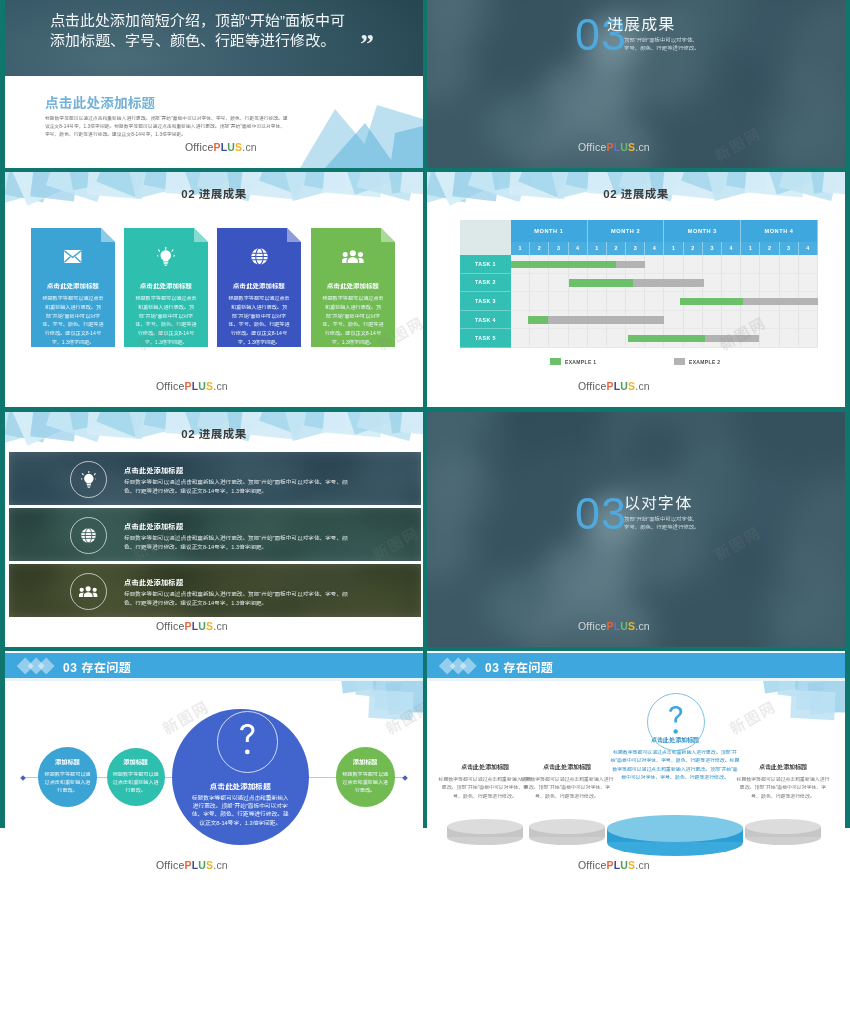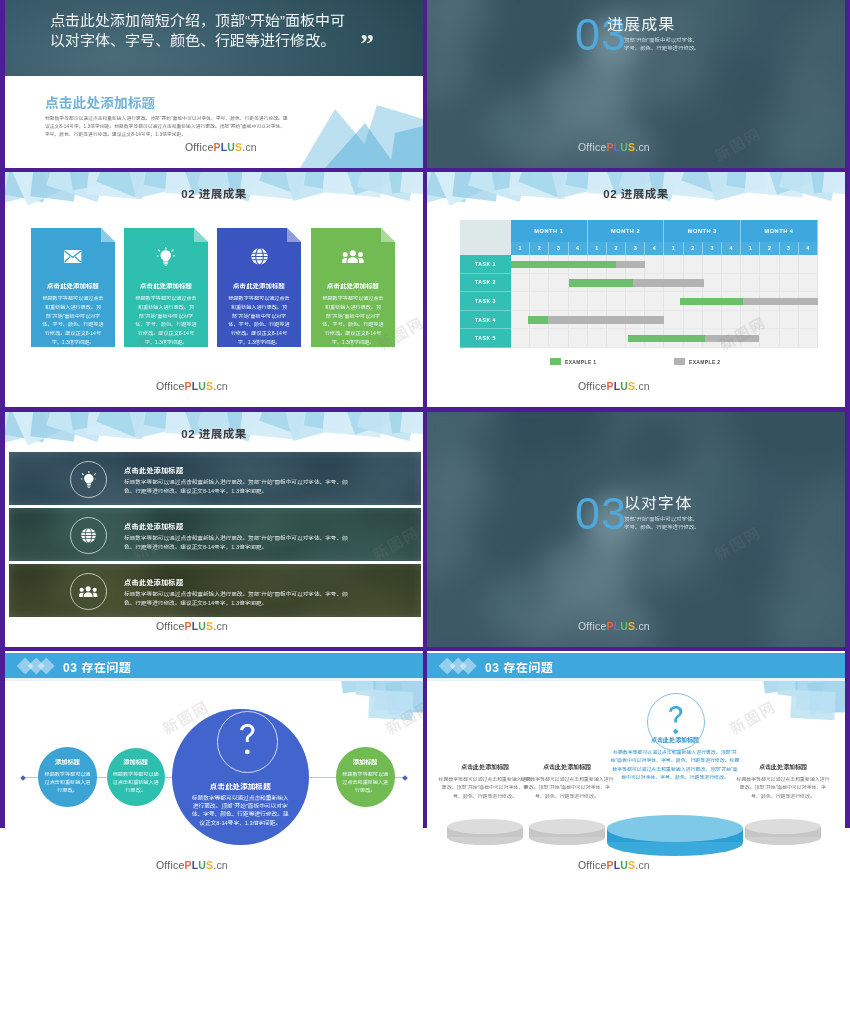--- a/index.html
+++ b/index.html
@@ -1,19 +1,19 @@
 <!DOCTYPE html>
 <html><head>
 <meta charset="utf-8">
 <style>
   html,body{margin:0;padding:0;background:#fff;}
   body{width:850px;height:1025px;overflow:hidden;
        font-family:"Liberation Sans","Noto Sans SC",sans-serif;
        -webkit-font-smoothing:antialiased;}
-  .deck{position:relative;width:850px;height:828px;background:#4c1d95;}
+  .deck{position:relative;width:850px;height:828px;background:#0f766e;}
   .slide{position:absolute;width:418px;height:235px;overflow:hidden;background:#fff;}
   .wm{position:absolute;color:rgba(130,130,130,.16);font-size:15px;letter-spacing:2px;
       transform:rotate(-30deg);pointer-events:none;font-weight:700;white-space:nowrap;z-index:90;}
 
   
   .brand{position:absolute;font-size:11px;letter-spacing:.2px;white-space:nowrap;z-index:40;}
   .brand b{font-weight:700;}
 
   
   .s-quote{}
@@ -223,21 +223,21 @@
     <rect x="364" y="12" width="44" height="28" fill="#bde2f3" opacity="0.85" transform="rotate(3 386.0 26.0)"></rect>
   </g>
 </defs>
 </svg>
 
 <div class="deck">
 
   <div class="slide s-quote" style="left:5px;top:-67px;">
     <div class="band"></div>
     <div class="qline" style="left:45px;top:76px;">点击此处添加简短介绍，顶部“开始”面板中可</div>
-    <div class="qline" style="left:45px;top:96px;">以对字体、字号、颜色、行距等进行修改。</div>
+    <div class="qline" style="left:45px;top:96px;">添加标题、字号、颜色、行距等进行修改。</div>
     <div class="qmark" style="left:355px;top:95px;">”</div>
     <div class="ttl" style="left:40px;top:159px;">点击此处添加标题</div>
     <div class="bline" style="left:40px;top:182px;">标题数字等都可以通过点击和重新输入进行更改。顶部“开始”面板中可以对字体、字号、颜色、行距等进行修改。建</div>
     <div class="bline" style="left:40px;top:190px;">议正文8-14号字，1.3倍字间距。标题数字等都可以通过点击和重新输入进行更改。顶部“开始”面板中可以对字体、</div>
     <div class="bline" style="left:40px;top:198px;">字号、颜色、行距等进行修改。建议正文8-14号字，1.3倍字间距。</div>
     <svg class="deco" width="418" height="235" style="position:absolute;left:0;top:0;" viewBox="0 0 418 235">
       <g fill="#86c8e4" opacity="0.55">
         <polygon points="295,235 330,176 380,235"></polygon>
         <polygon points="352,235 372,172 418,186 418,235"></polygon>
       </g>

